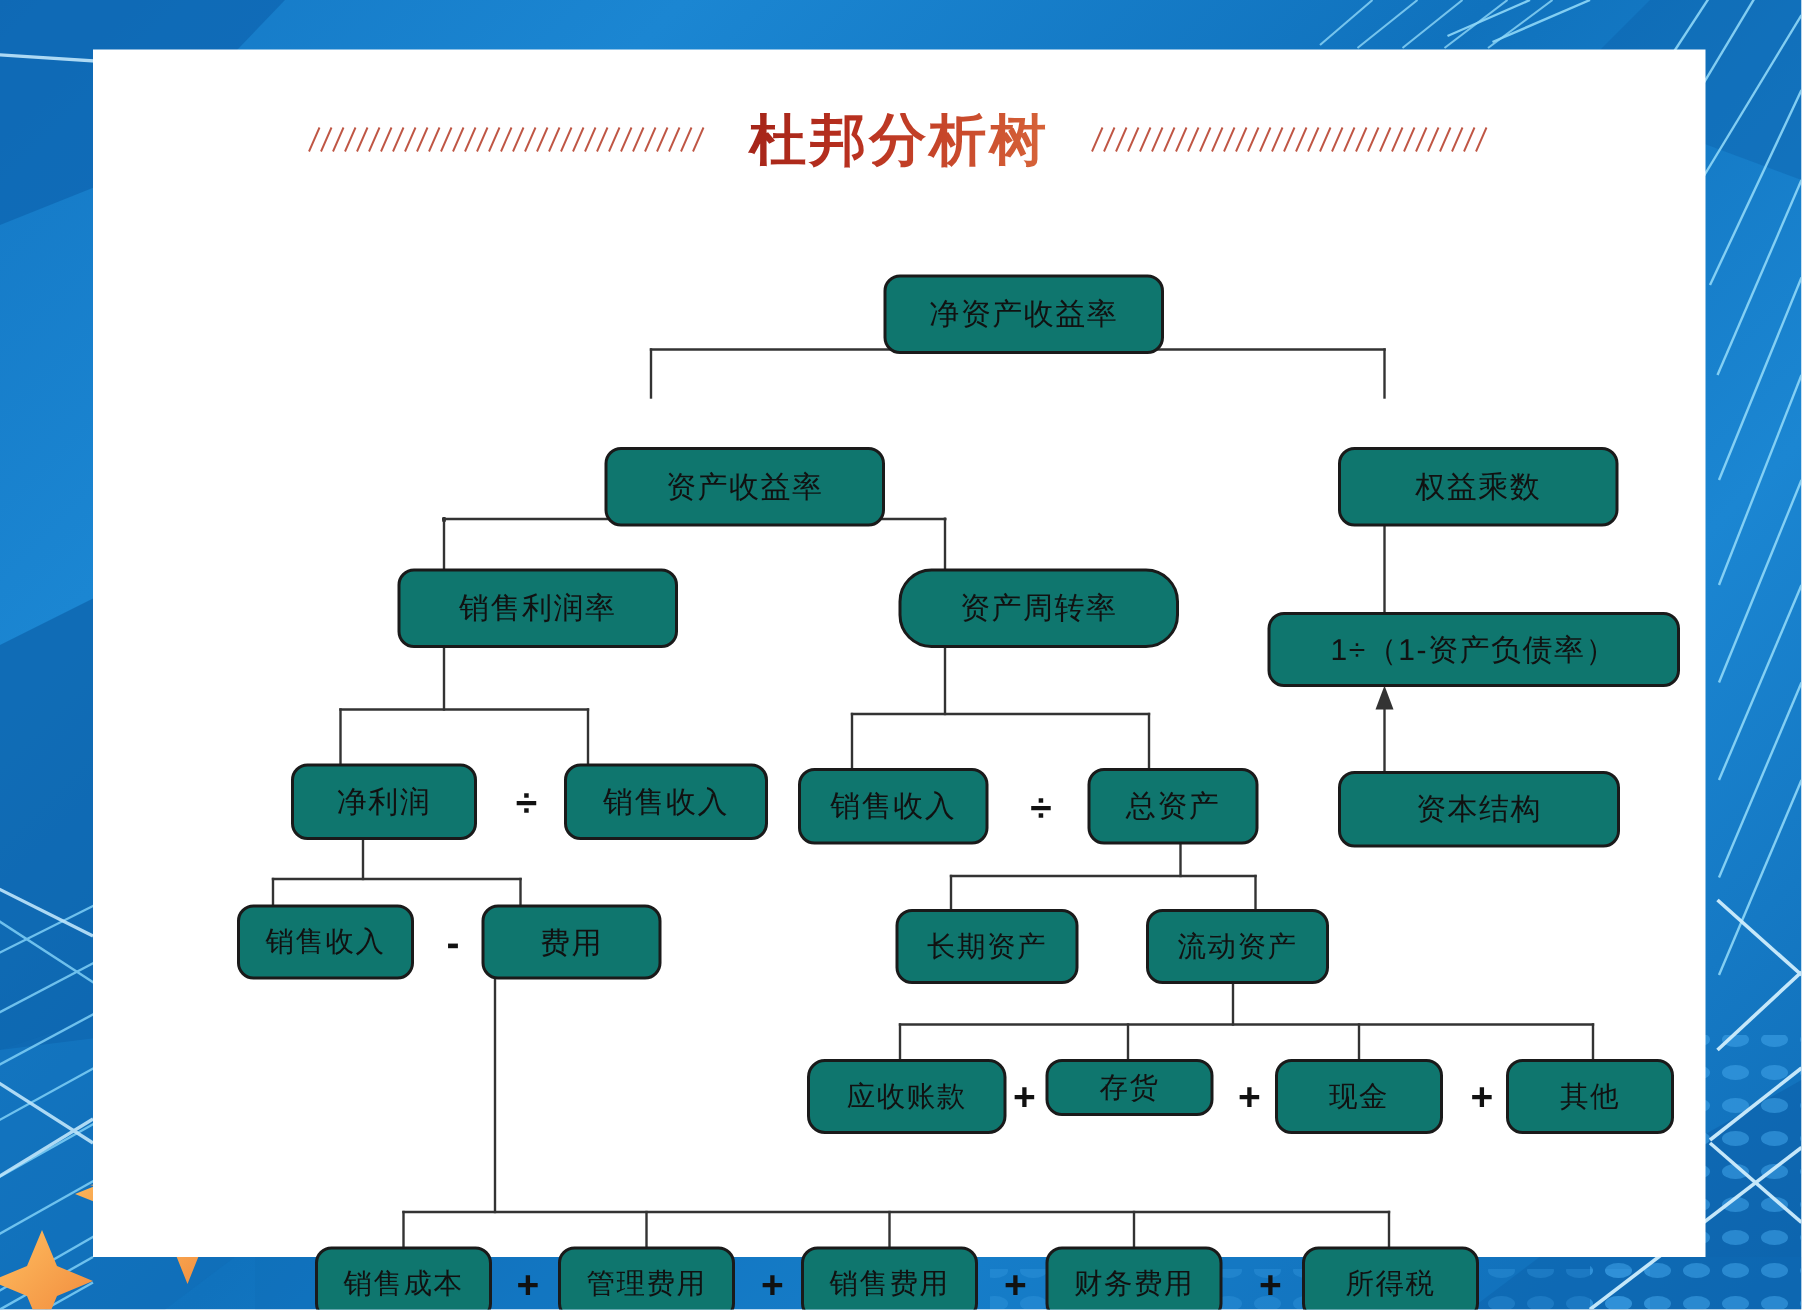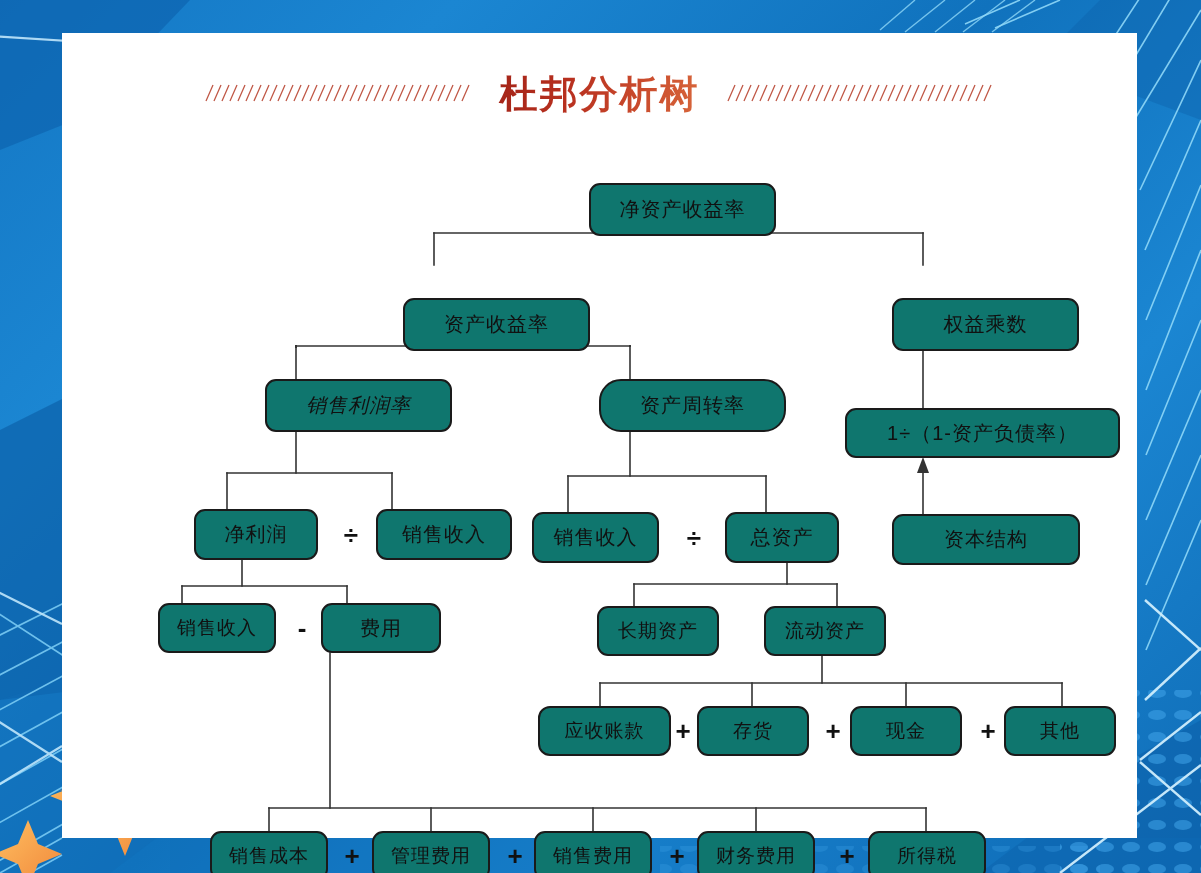--- a/index.html
+++ b/index.html
@@ -367,21 +367,21 @@
         <span>净资产收益率</span>
       </div>
 
       <div class="node" style="left:341px;top:265px;width:187px;height:53px;">
         <span>资产收益率</span>
       </div>
       <div class="node" style="left:830px;top:265px;width:187px;height:53px;">
         <span>权益乘数</span>
       </div>
 
-      <div class="node" style="left:203px;top:346px;width:187px;height:53px;font-style:italic;">
+      <div class="node" style="left:203px;top:346px;width:187px;height:53px;">
         <span>销售利润率</span>
       </div>
       <div class="node" style="left:537px;top:346px;width:187px;height:53px;border-radius:22px;">
         <span>资产周转率</span>
       </div>
       <div class="node" style="left:783px;top:375px;width:275px;height:50px;">
         <span>1÷（1-资产负债率）</span>
       </div>
 
       <div class="node" style="left:132px;top:476px;width:124px;height:51px;">
@@ -424,21 +424,21 @@
       <div class="node small" style="left:702px;top:573px;width:122px;height:50px;">
         <span>流动资产</span>
       </div>
 
       <div class="node small" style="left:476px;top:673px;width:133px;height:50px;border-radius:12px;">
         <span>应收账款</span>
       </div>
       <div class="op" style="left:608px;top:685px;width:26px;height:26px;">
         <span>+</span>
       </div>
-      <div class="node small" style="left:635px;top:673px;width:112px;height:50px;">
+      <div class="node small" style="left:635px;top:673px;width:112px;height:38px;">
         <span>存货</span>
       </div>
       <div class="op" style="left:758px;top:685px;width:26px;height:26px;">
         <span>+</span>
       </div>
       <div class="node small" style="left:788px;top:673px;width:112px;height:50px;">
         <span>现金</span>
       </div>
       <div class="op" style="left:913px;top:685px;width:26px;height:26px;">
         <span>+</span>

